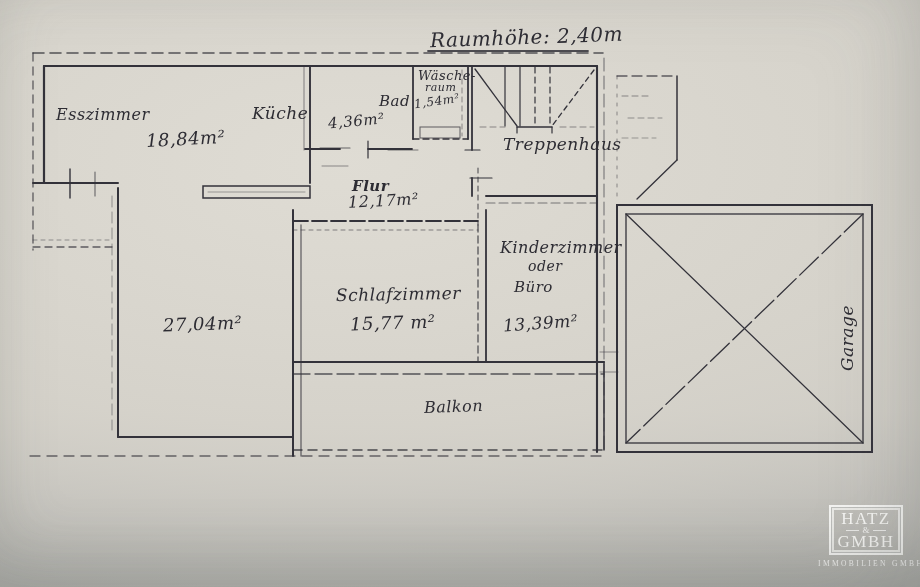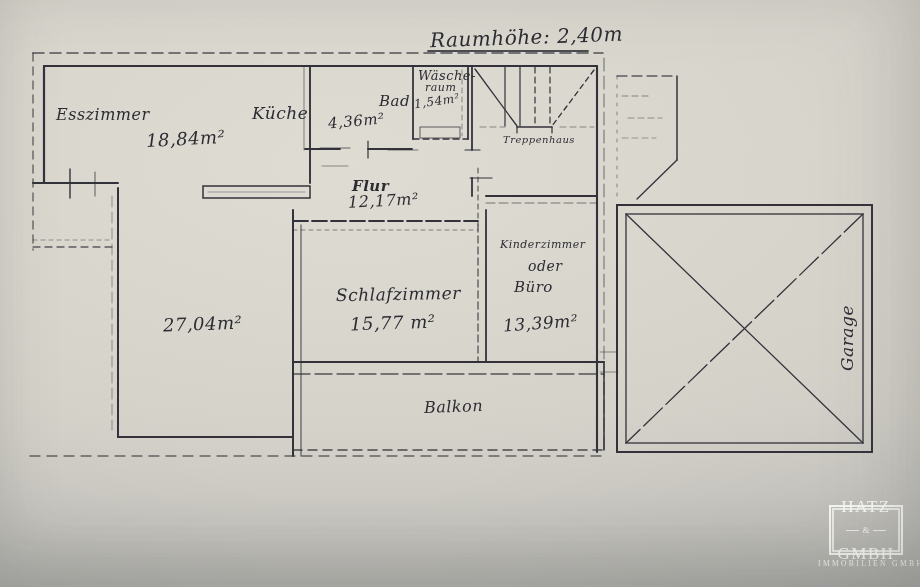--- a/index.html
+++ b/index.html
@@ -31,21 +31,21 @@
     text-align:center;font-size:17px;
   }
   
   .logo{position:absolute;left:818px;top:505px;width:96px;color:#f3f3f1;
         font-family:"Liberation Serif", serif;}
   .logo-box{
     width:70px;height:46px;margin:0 auto;
     border:2px solid rgba(248,248,246,.92);
     box-shadow:inset 0 0 0 1px rgba(160,162,160,.6), inset 0 0 0 3px rgba(248,248,246,.75);
     display:flex;flex-direction:column;align-items:center;justify-content:center;
-    gap:12px;
+    gap:0;
   }
   .logo-top,.logo-bottom{font-size:17px;letter-spacing:1.5px;line-height:15px;color:rgba(250,250,248,.95);}
   .amp-row{display:flex;align-items:center;gap:3px;line-height:8px;}
   .amp-row .rule{width:13px;height:1px;background:rgba(248,248,246,.8);}
   .amp{font-size:9px;color:rgba(250,250,248,.9);}
   .logo-sub{margin-top:4px;text-align:center;font-size:7.5px;letter-spacing:2.4px;color:rgba(250,250,248,.92);white-space:nowrap;}
 </style>
 </head>
 <body>
 
@@ -163,31 +163,31 @@
   <div class="hw" style="left:222px;top:103px;font-size:17px;margin-left:30px;">Küche</div>
   <div class="hw" style="left:146px;top:128px;font-size:18px;transform:rotate(-3deg);">18,84m²</div>
 
   <div class="hw" style="left:337px;top:92px;font-size:15px;margin-left:42px;">Bad</div>
   <div class="hw" style="left:328px;top:112px;font-size:15px;transform:rotate(-5deg);">4,36m²</div>
 
   <div class="hw" style="left:418px;top:68px;font-size:13px;">Wäsche-</div>
   <div class="hw" style="left:425px;top:81px;font-size:11px;">raum</div>
   <div class="hw" style="left:414px;top:94px;font-size:12px;transform:rotate(-8deg);">1,54m²</div>
 
-  <div class="hw" style="left:503px;top:134px;font-size:10px;">Treppenhaus</div>
+  <div class="hw" style="left:503px;top:134px;font-size:17px;">Treppenhaus</div>
 
   <div class="hw" style="left:352px;top:177px;font-size:15px;font-weight:bold;">Flur</div>
   <div class="hw" style="left:348px;top:191px;font-size:16px;transform:rotate(-3deg);">12,17m²</div>
 
   <div class="hw" style="left:163px;top:313px;font-size:18px;transform:rotate(-2deg);">27,04m²</div>
 
   <div class="hw" style="left:336px;top:284px;font-size:17px;transform:rotate(-1deg);">Schlafzimmer</div>
   <div class="hw" style="left:350px;top:312px;font-size:18px;transform:rotate(-2deg);">15,77 m²</div>
 
-  <div class="hw" style="left:500px;top:238px;font-size:11px;">Kinderzimmer</div>
+  <div class="hw" style="left:500px;top:238px;font-size:16px;">Kinderzimmer</div>
   <div class="hw" style="left:528px;top:258px;font-size:14px;">oder</div>
   <div class="hw" style="left:514px;top:278px;font-size:15px;font-style:italic;">Büro</div>
   <div class="hw" style="left:503px;top:313px;font-size:17px;transform:rotate(-4deg);">13,39m²</div>
 
   <div class="hw" style="left:424px;top:397px;font-size:16px;transform:rotate(-2deg);">Balkon</div>
 
   <div class="hw garage-label">Garage</div>
 
   <div class="logo">
     <div class="logo-box">

